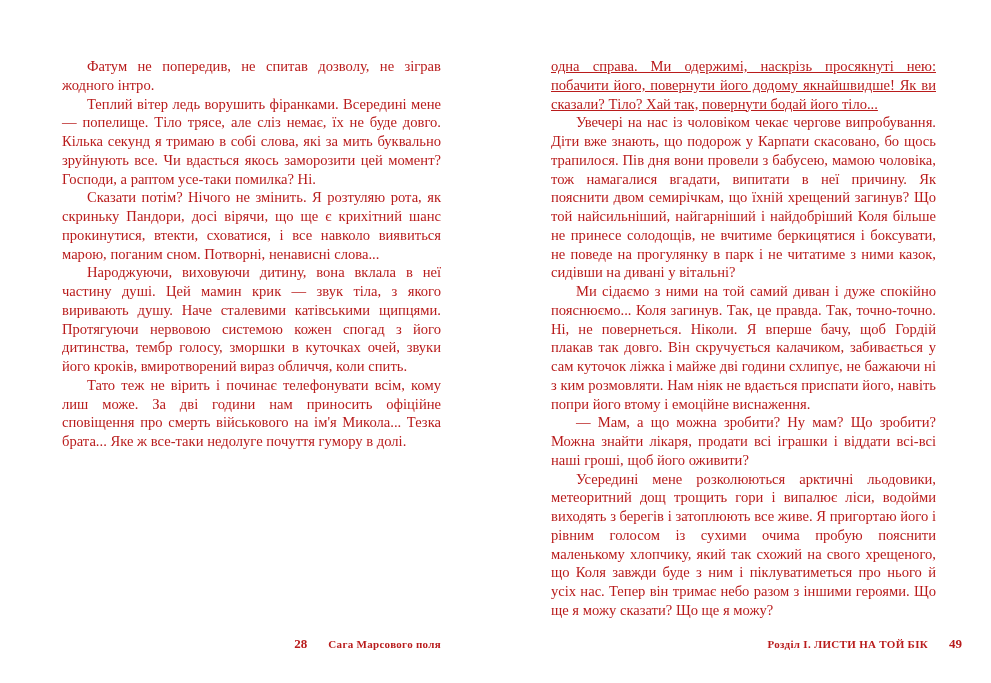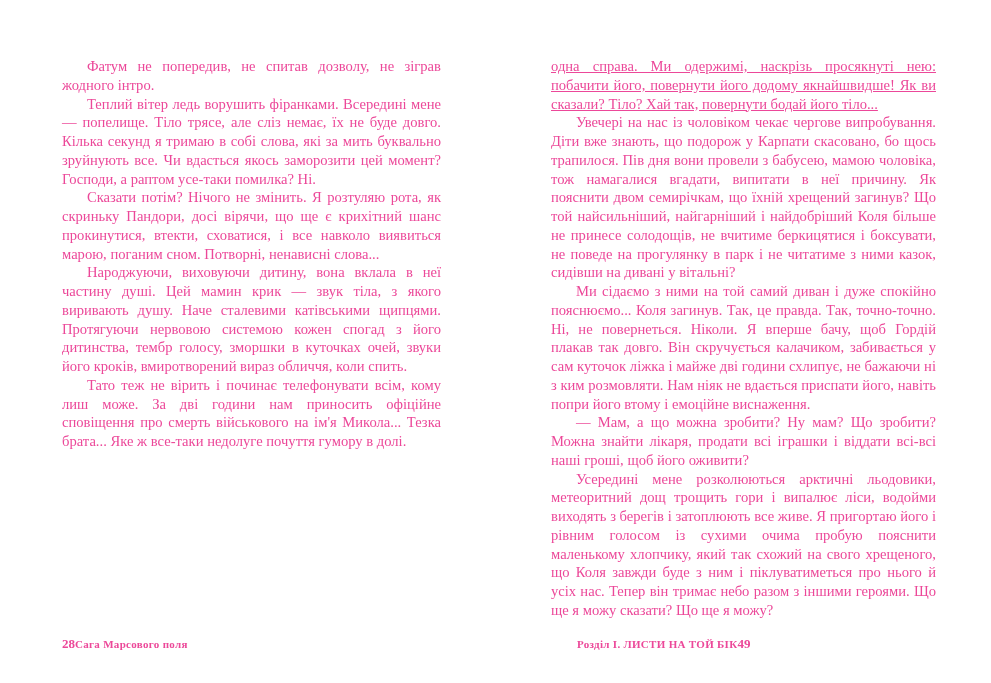--- a/index.html
+++ b/index.html
@@ -7,21 +7,21 @@
     padding: 0;
     background: #ffffff;
   }
   .spread {
     position: relative;
     width: 991px;
     height: 683px;
     background: #ffffff;
     overflow: hidden;
     font-family: "Liberation Serif", "DejaVu Serif", serif;
-    color: #ec4899;
+    color: #b91c1c;
   }
   .page-text {
     position: absolute;
     top: 57px;
     text-align: justify;
     font-size: 14.6px;
     line-height: 18.75px;
     letter-spacing: 0;
     hyphens: auto;
   }
@@ -30,23 +30,24 @@
   .para {
     margin: 0;
     padding: 0;
     text-indent: 25px;
   }
   .para.no-indent { text-indent: 0; text-decoration: underline; }
   .footer {
     position: absolute;
     top: 636px;
     display: flex;
-    justify-content: flex-start;
+    justify-content: flex-end;
     align-items: baseline;
     font-weight: bold;
+    gap: 21px;
   }
   .footer.left  { left: 62px;  width: 379px; }
   .footer.right { left: 551px; width: 385px; margin-left: 26px; }
   .page-number {
     font-size: 13px;
   }
   .running-title {
     font-size: 11px;
     letter-spacing: 0.3px;
   }

